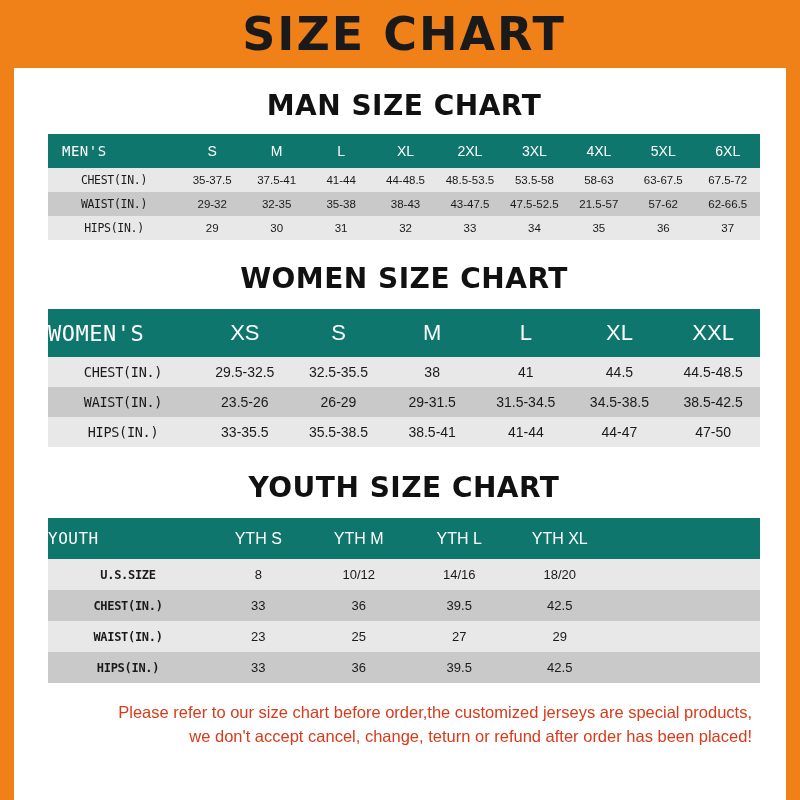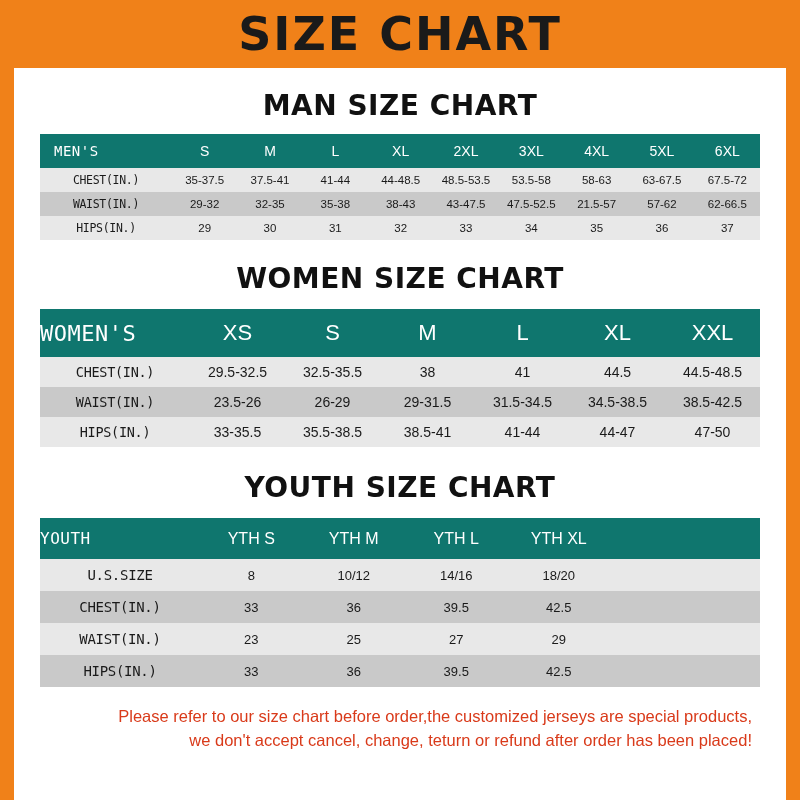--- a/index.html
+++ b/index.html
@@ -14,20 +14,21 @@
     overflow: hidden;
   }
   .page {
     position: relative;
     width: 800px;
     height: 800px;
     box-sizing: border-box;
     border-left: 14px solid #f08119;
     border-right: 14px solid #f08119;
     background: #ffffff;
+    padding-left: 8px;
   }
   .banner {
     background: #f08119;
     height: 68px;
     display: flex;
     align-items: center;
     justify-content: center;
     margin: 0 -14px;
   }
   .banner-title {
@@ -100,21 +101,21 @@
   #women-table tbody td.row-head { width: 150px; }
   #women-table thead th { font-size: 22px; padding: 11px 0; }
   #women-table td { font-size: 14px; padding: 7px 0; }
   #women-table tbody td.row-head { font-size: 13.5px; }
 
   
   #youth-table thead th.row-head { width: 160px; }
   #youth-table tbody td.row-head { width: 160px; }
   #youth-table thead th { font-size: 16px; padding: 11px 0; }
   #youth-table td { font-size: 13px; padding: 8px 0; }
-  #youth-table tbody td.row-head { font-size: 14px; }
+  #youth-table tbody td.row-head { font-size: 12px; font-weight: bold; }
   #youth-table col.spacer { width: 150px; }
 
   .notice {
     margin-top: 18px;
     padding: 0 8px;
     text-align: right;
     color: #d93a1a;
     font-size: 16.5px;
     line-height: 1.45;
     font-family: "Liberation Sans", sans-serif;

